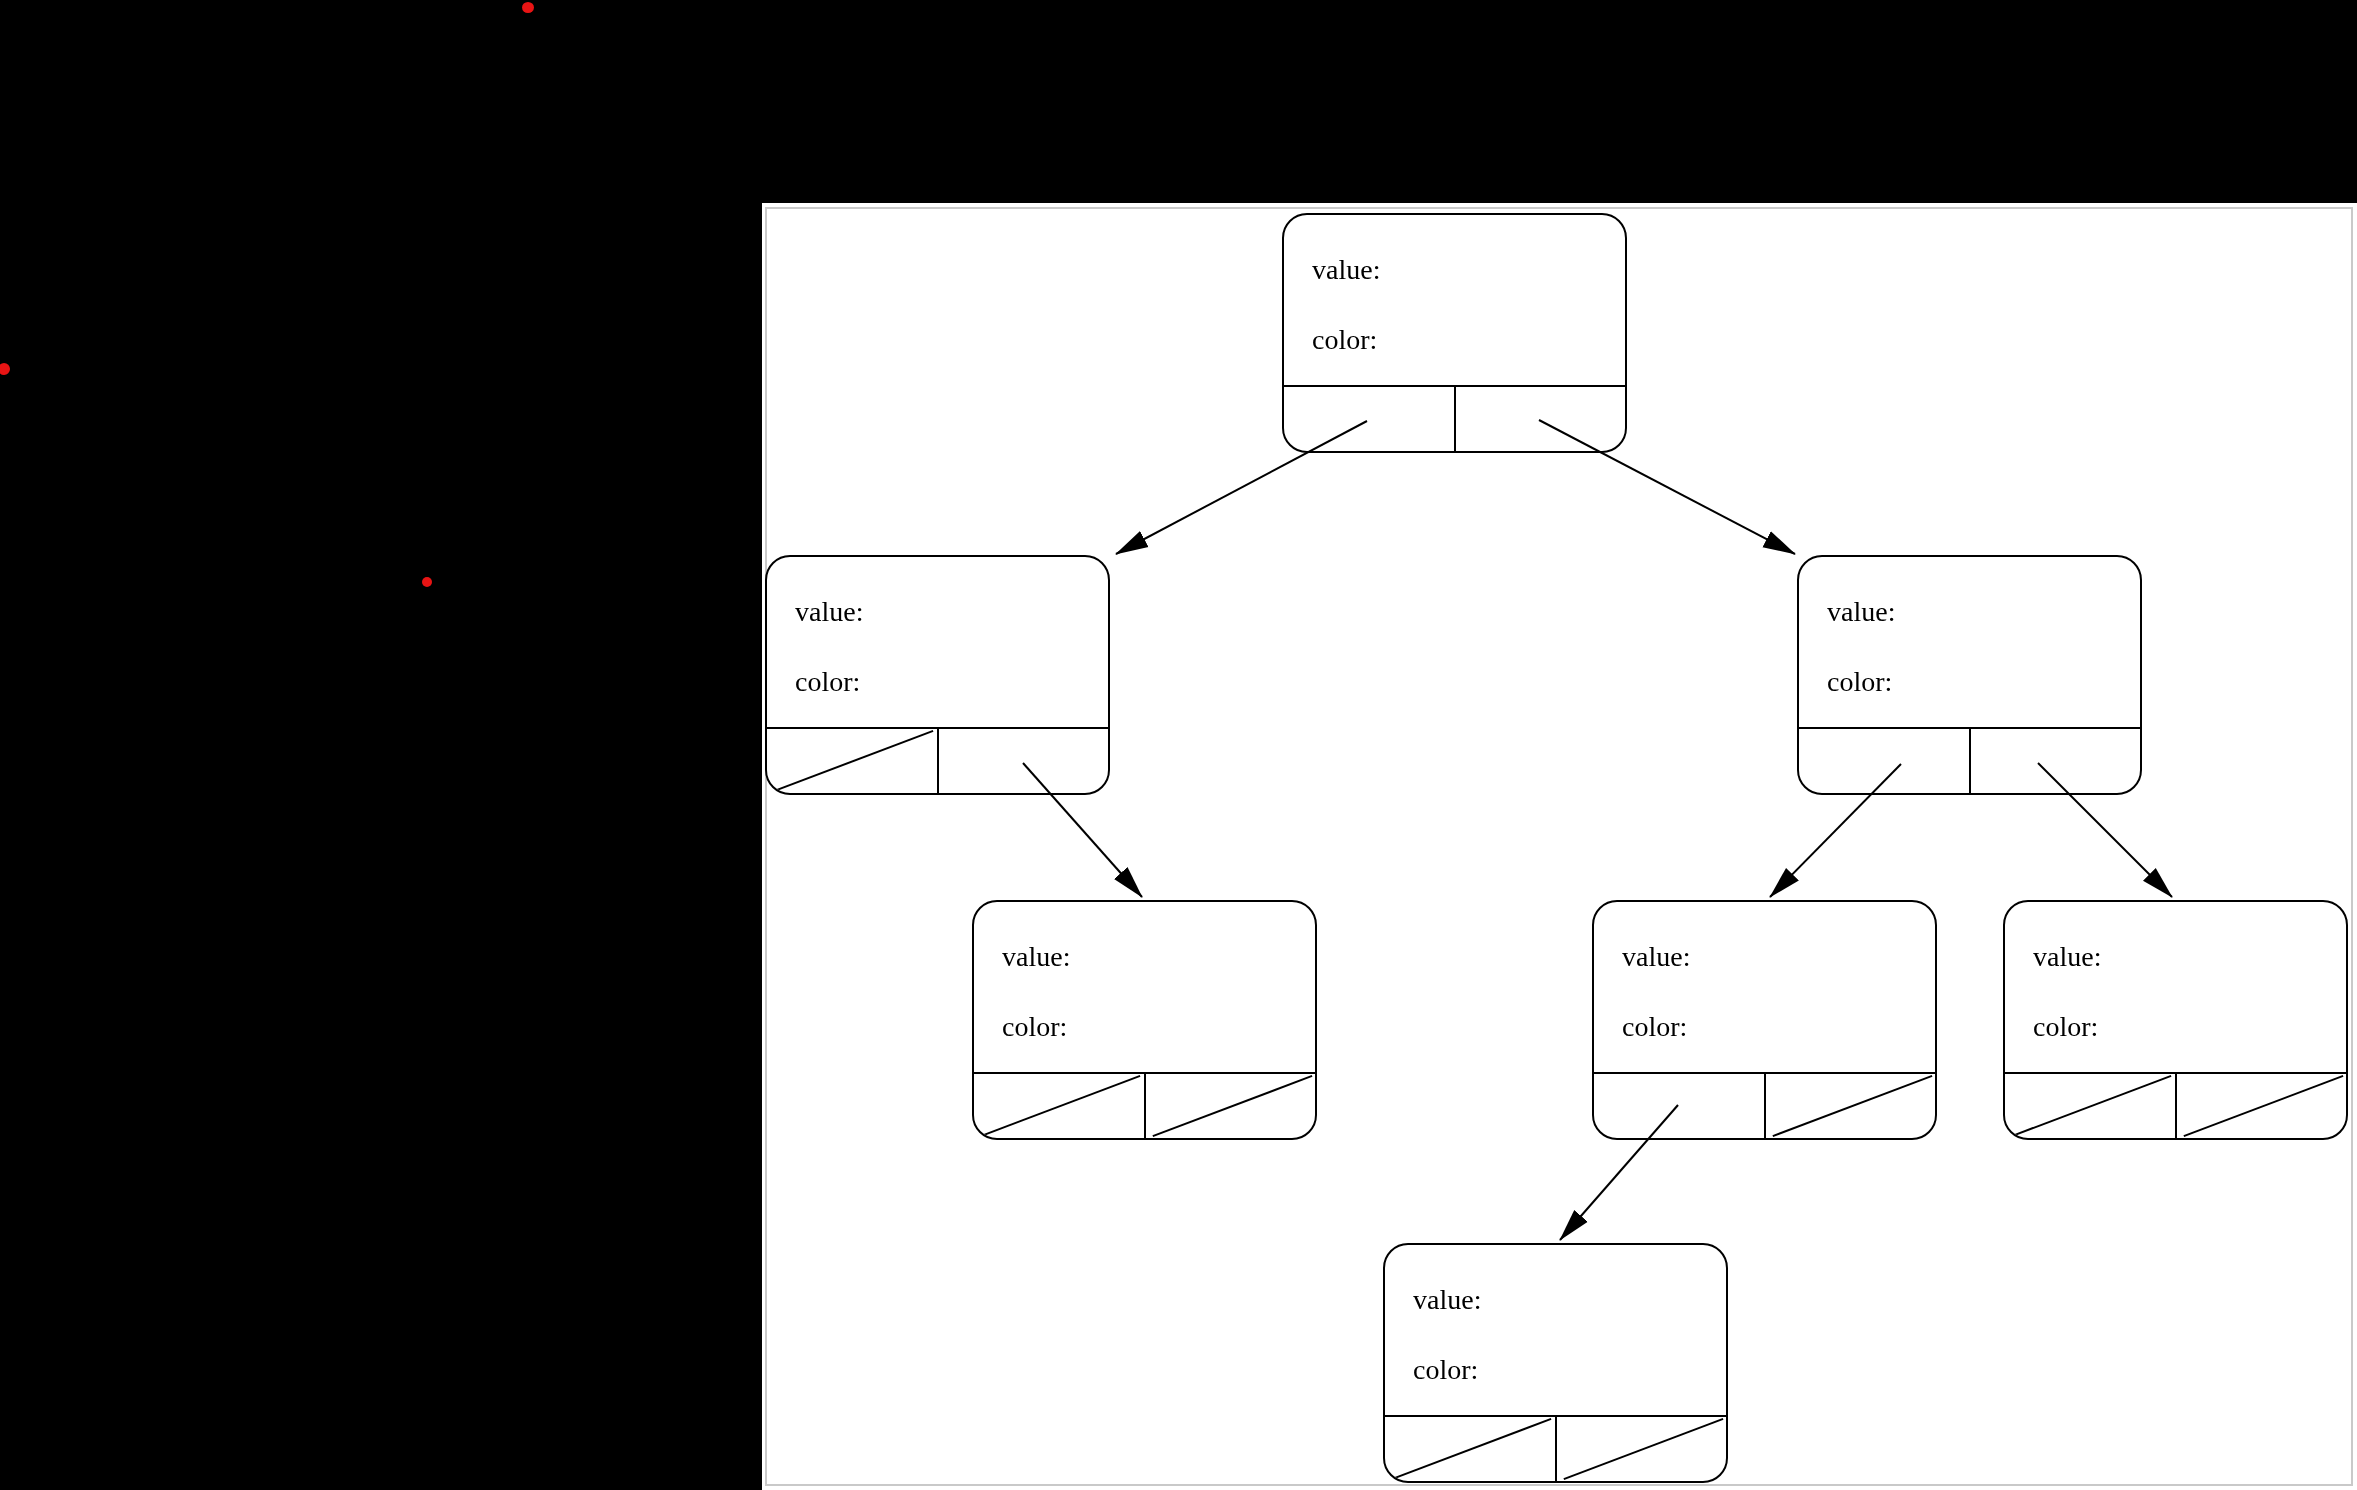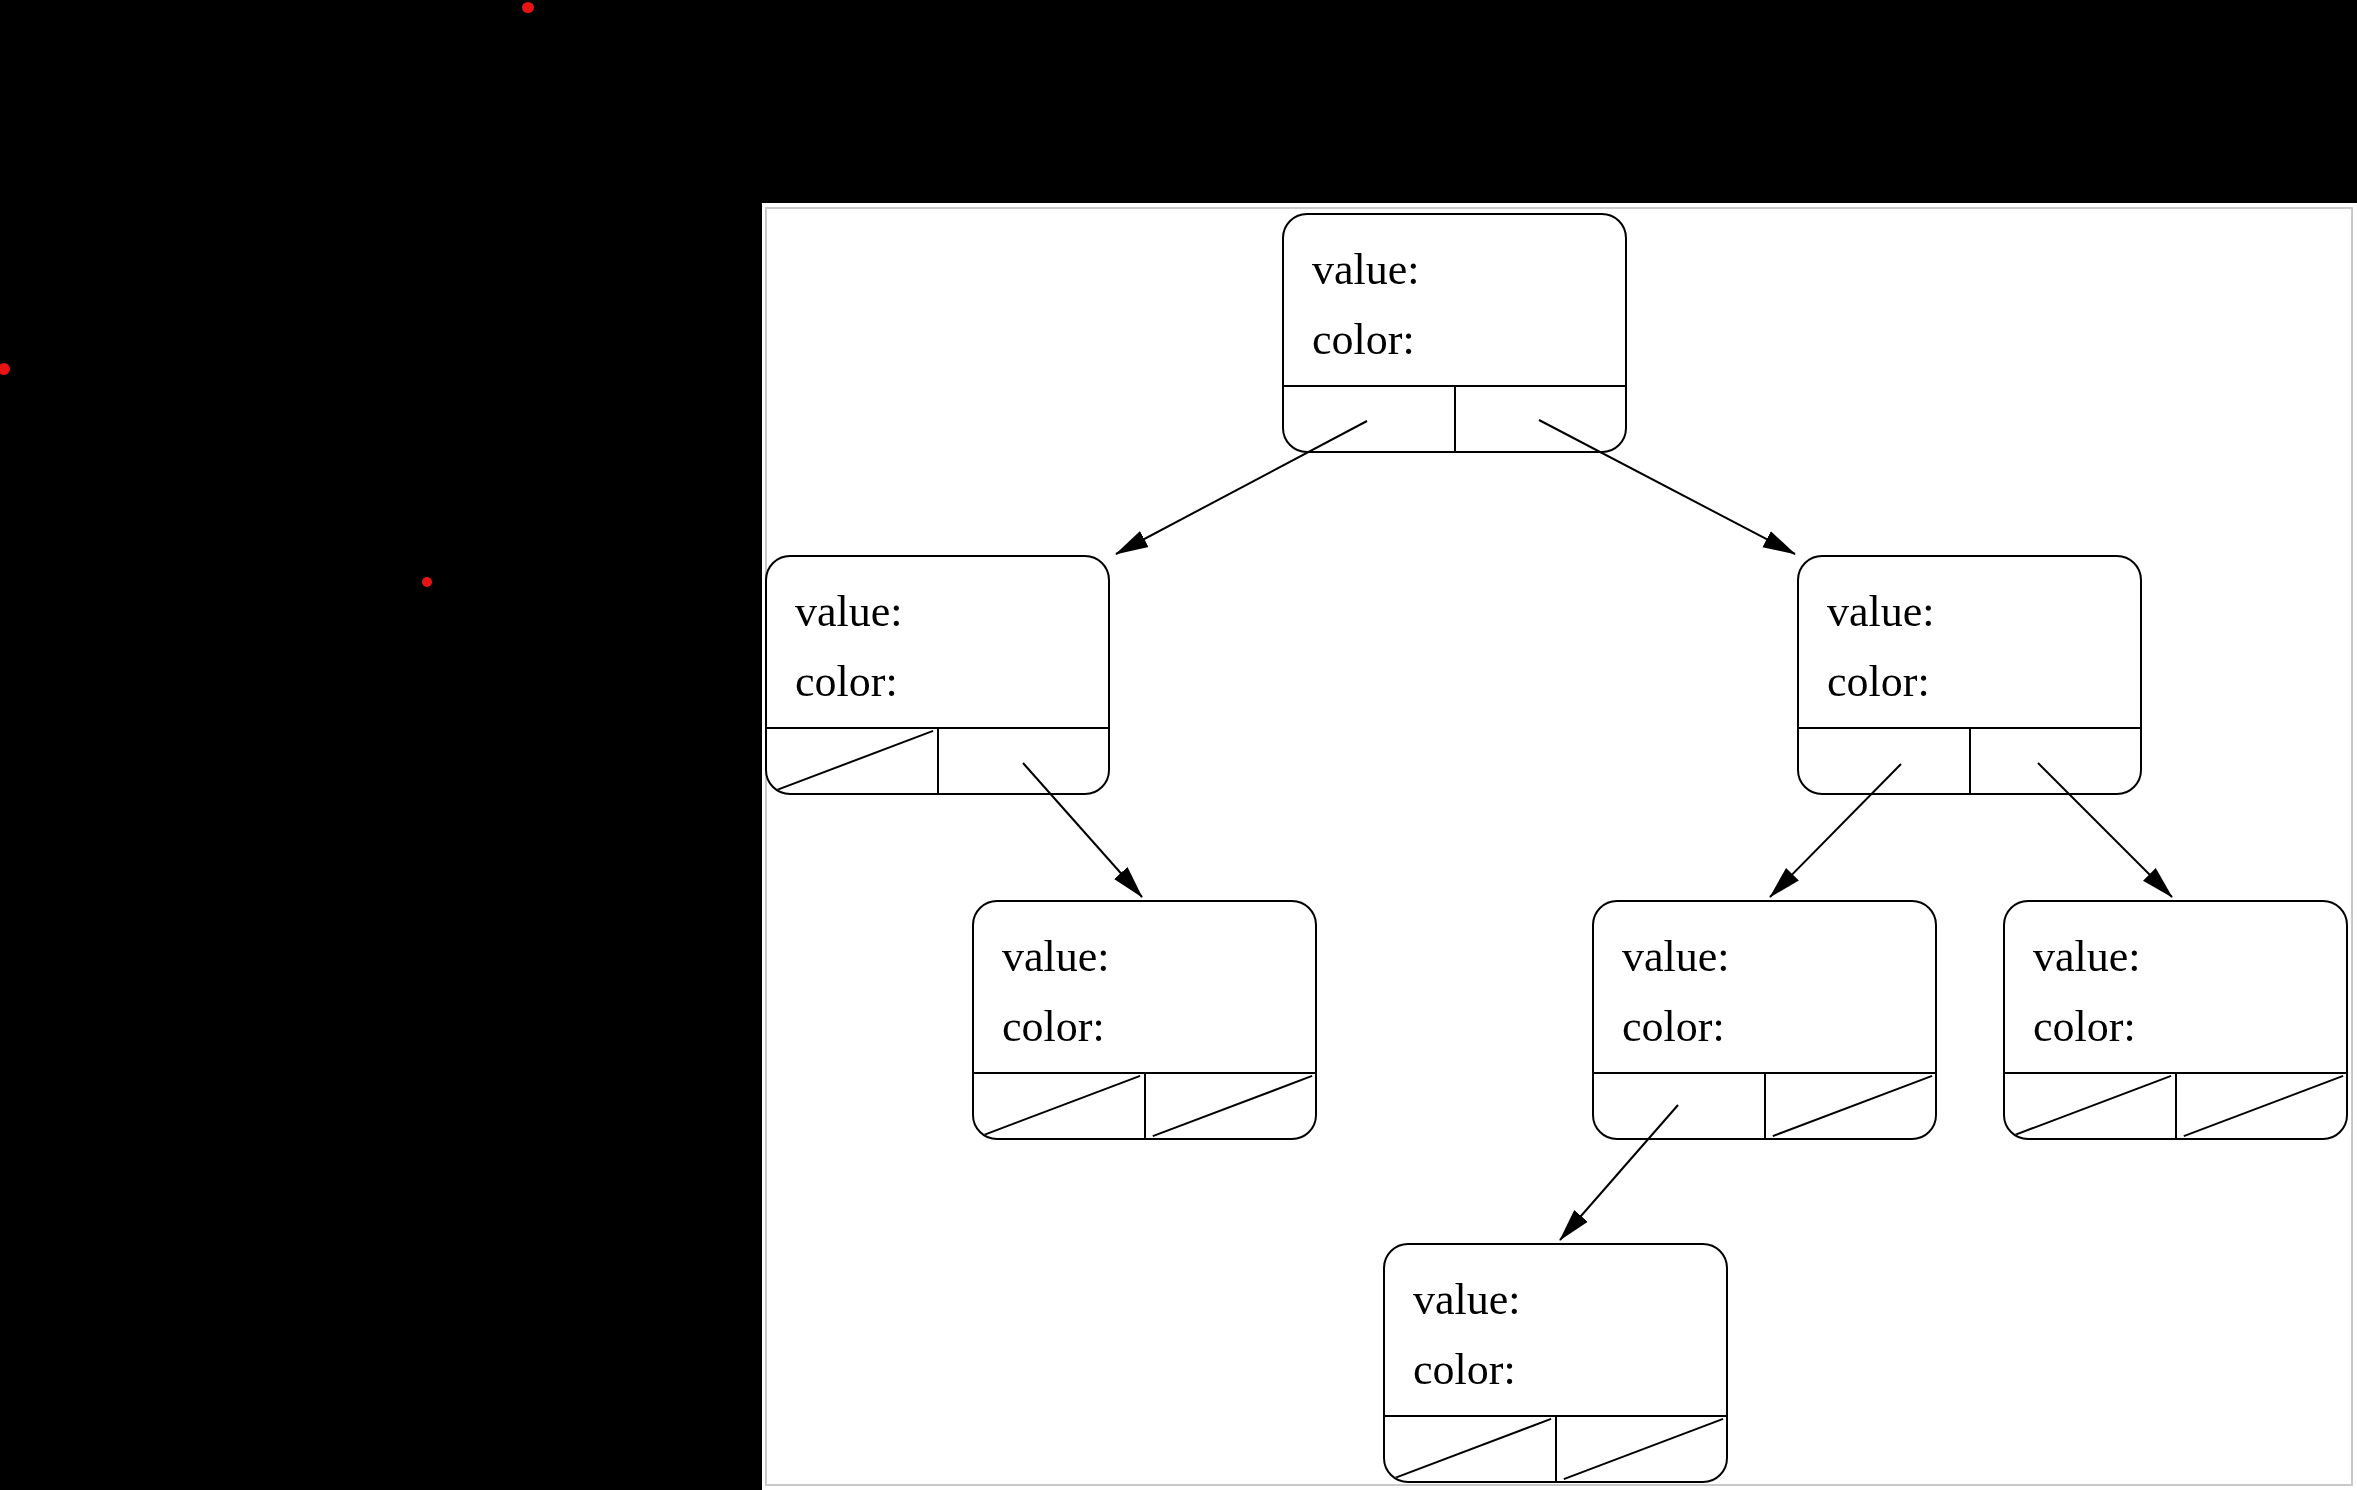--- a/index.html
+++ b/index.html
@@ -60,21 +60,21 @@
   .node.rll  { left: 621px;  top: 1040px; }
 
   .node-text {
     position: absolute;
     left: 0; top: 0; right: 0;
     height: 170px;
     padding: 20px 8px 0 28px;
     box-sizing: border-box;
   }
   .node-text .field-label {
-    font-size: 44px;
+    font-size: 28px;
     line-height: 70px;
     color: #000000;
     white-space: nowrap;
   }
   .cells {
     position: absolute;
     left: 0; right: 0; bottom: 0;
     top: 170px;
     border-top: 2px solid #000000;
     display: flex;

